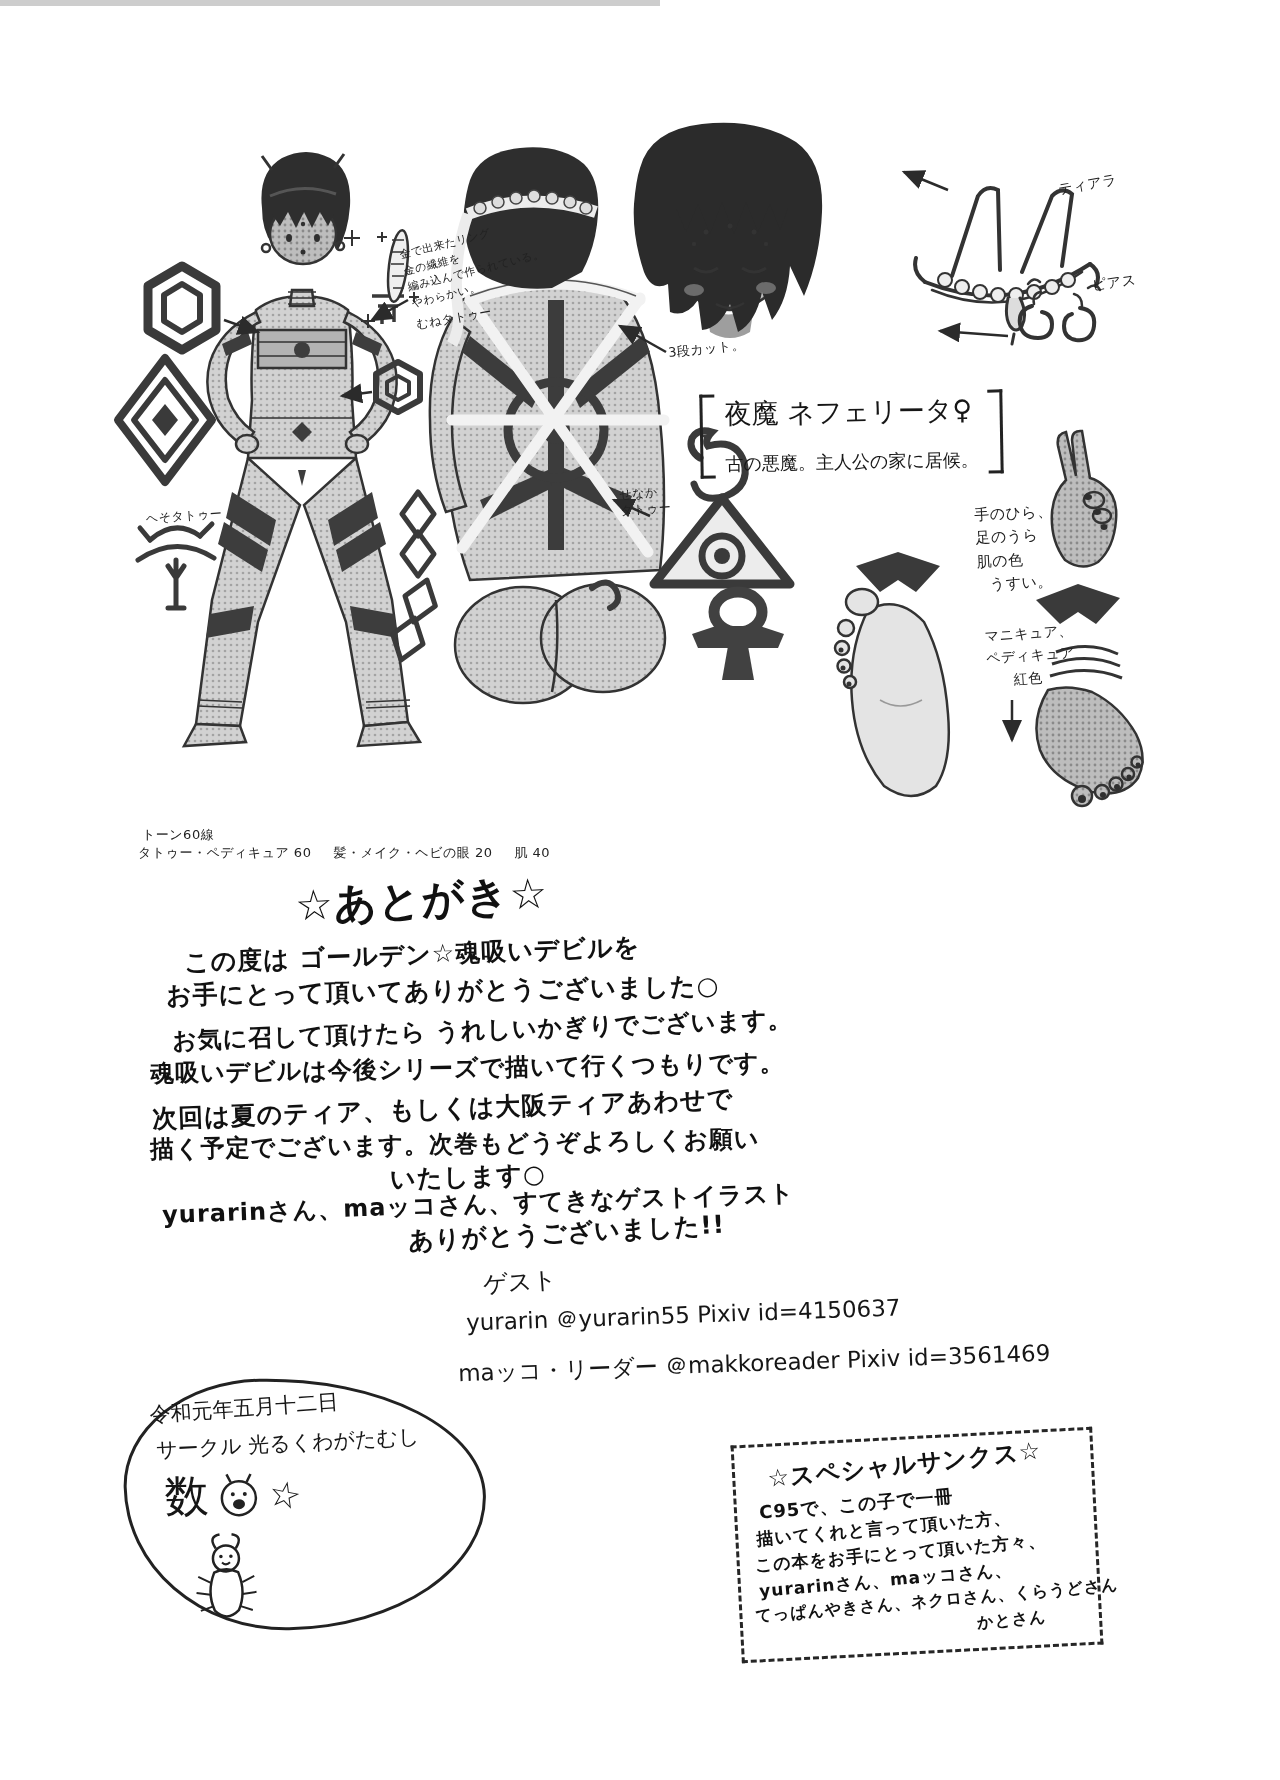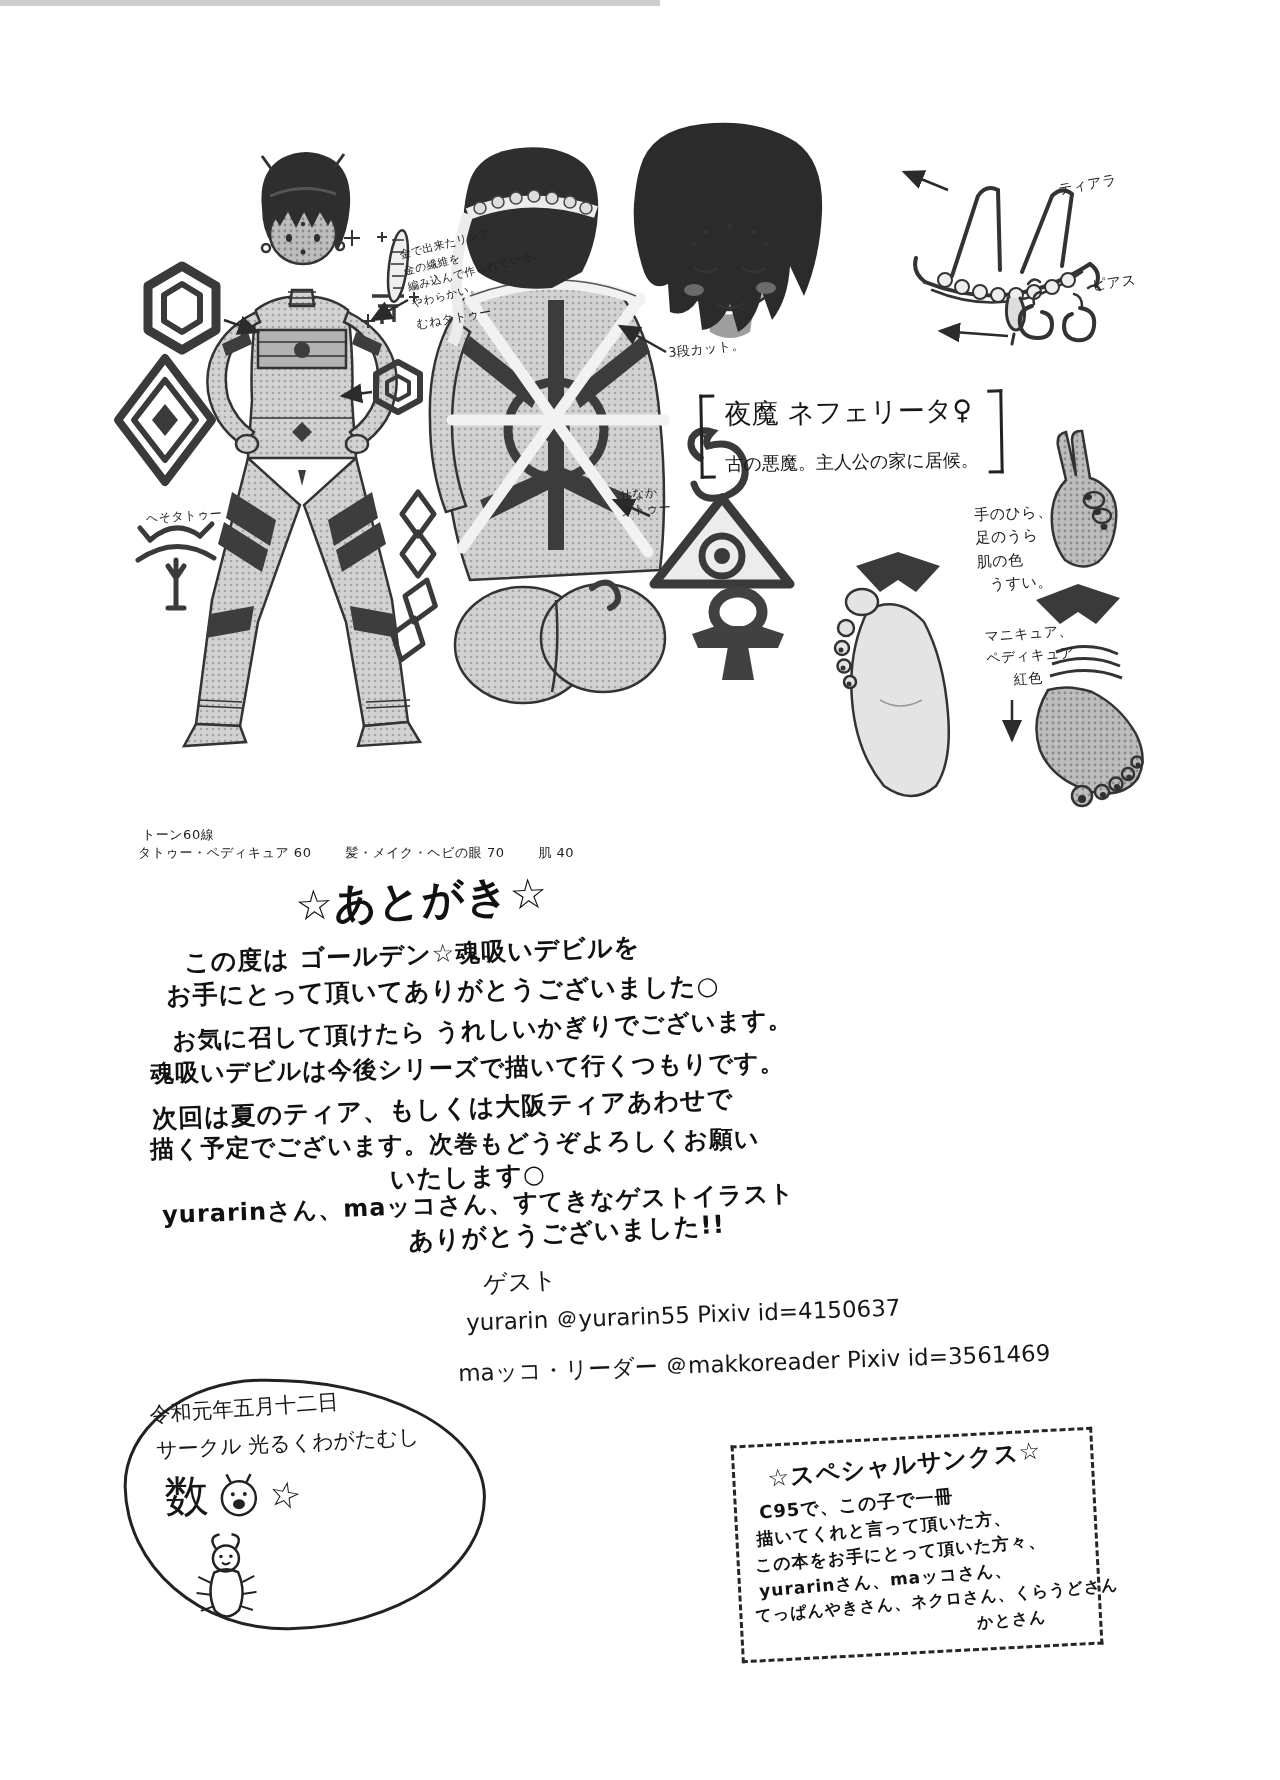--- a/index.html
+++ b/index.html
@@ -303,23 +303,23 @@
   <div class="abs charbox" style="left:700px;top:392px;height:84px;">
     <div class="bracket open"></div>
     <div class="txt">
       <div class="pen" style="font-size:27px;">夜魔 ネフェリータ♀</div>
       <div class="pen" style="font-size:18px;">古の悪魔。主人公の家に居候。</div>
     </div>
     <div class="bracket close"></div>
   </div>
 
   <div class="abs lbl" style="left:142px;top:826px;font-size:13px;">トーン60線</div>
-  <div class="abs" style="left:138px;top:844px;display:flex;gap:34px;">
+  <div class="abs" style="left:138px;top:844px;display:flex;gap:22px;">
     <span class="lbl" style="font-size:13px;">タトゥー・ペディキュア 60</span>
-    <span class="lbl" style="font-size:13px;">髪・メイク・ヘビの眼 70</span>
+    <span class="lbl" style="font-size:13px;">髪・メイク・ヘビの眼 20</span>
     <span class="lbl" style="font-size:13px;">肌 40</span>
   </div>
 
   <div class="abs marker" style="left:295px;top:872px;font-size:42px;transform:rotate(-3deg);">☆あとがき☆</div>
   <div class="abs marker" style="left:184px;top:938px;font-size:25px;transform:rotate(-2deg);">この度は ゴールデン☆魂吸いデビルを</div>
   <div class="abs marker" style="left:166px;top:974px;font-size:25px;transform:rotate(-1deg);">お手にとって頂いてありがとうございました○</div>
   <div class="abs marker" style="left:172px;top:1014px;font-size:24px;transform:rotate(-2deg);">お気に召して頂けたら うれしいかぎりでございます。</div>
   <div class="abs marker" style="left:150px;top:1052px;font-size:24px;transform:rotate(-1deg);">魂吸いデビルは今後シリーズで描いて行くつもりです。</div>
   <div class="abs marker" style="left:152px;top:1092px;font-size:25px;transform:rotate(-2deg);">次回は夏のティア、もしくは大阪ティアあわせで</div>
   <div class="abs marker" style="left:150px;top:1128px;font-size:24px;transform:rotate(-1deg);">描く予定でございます。次巻もどうぞよろしくお願い</div>

